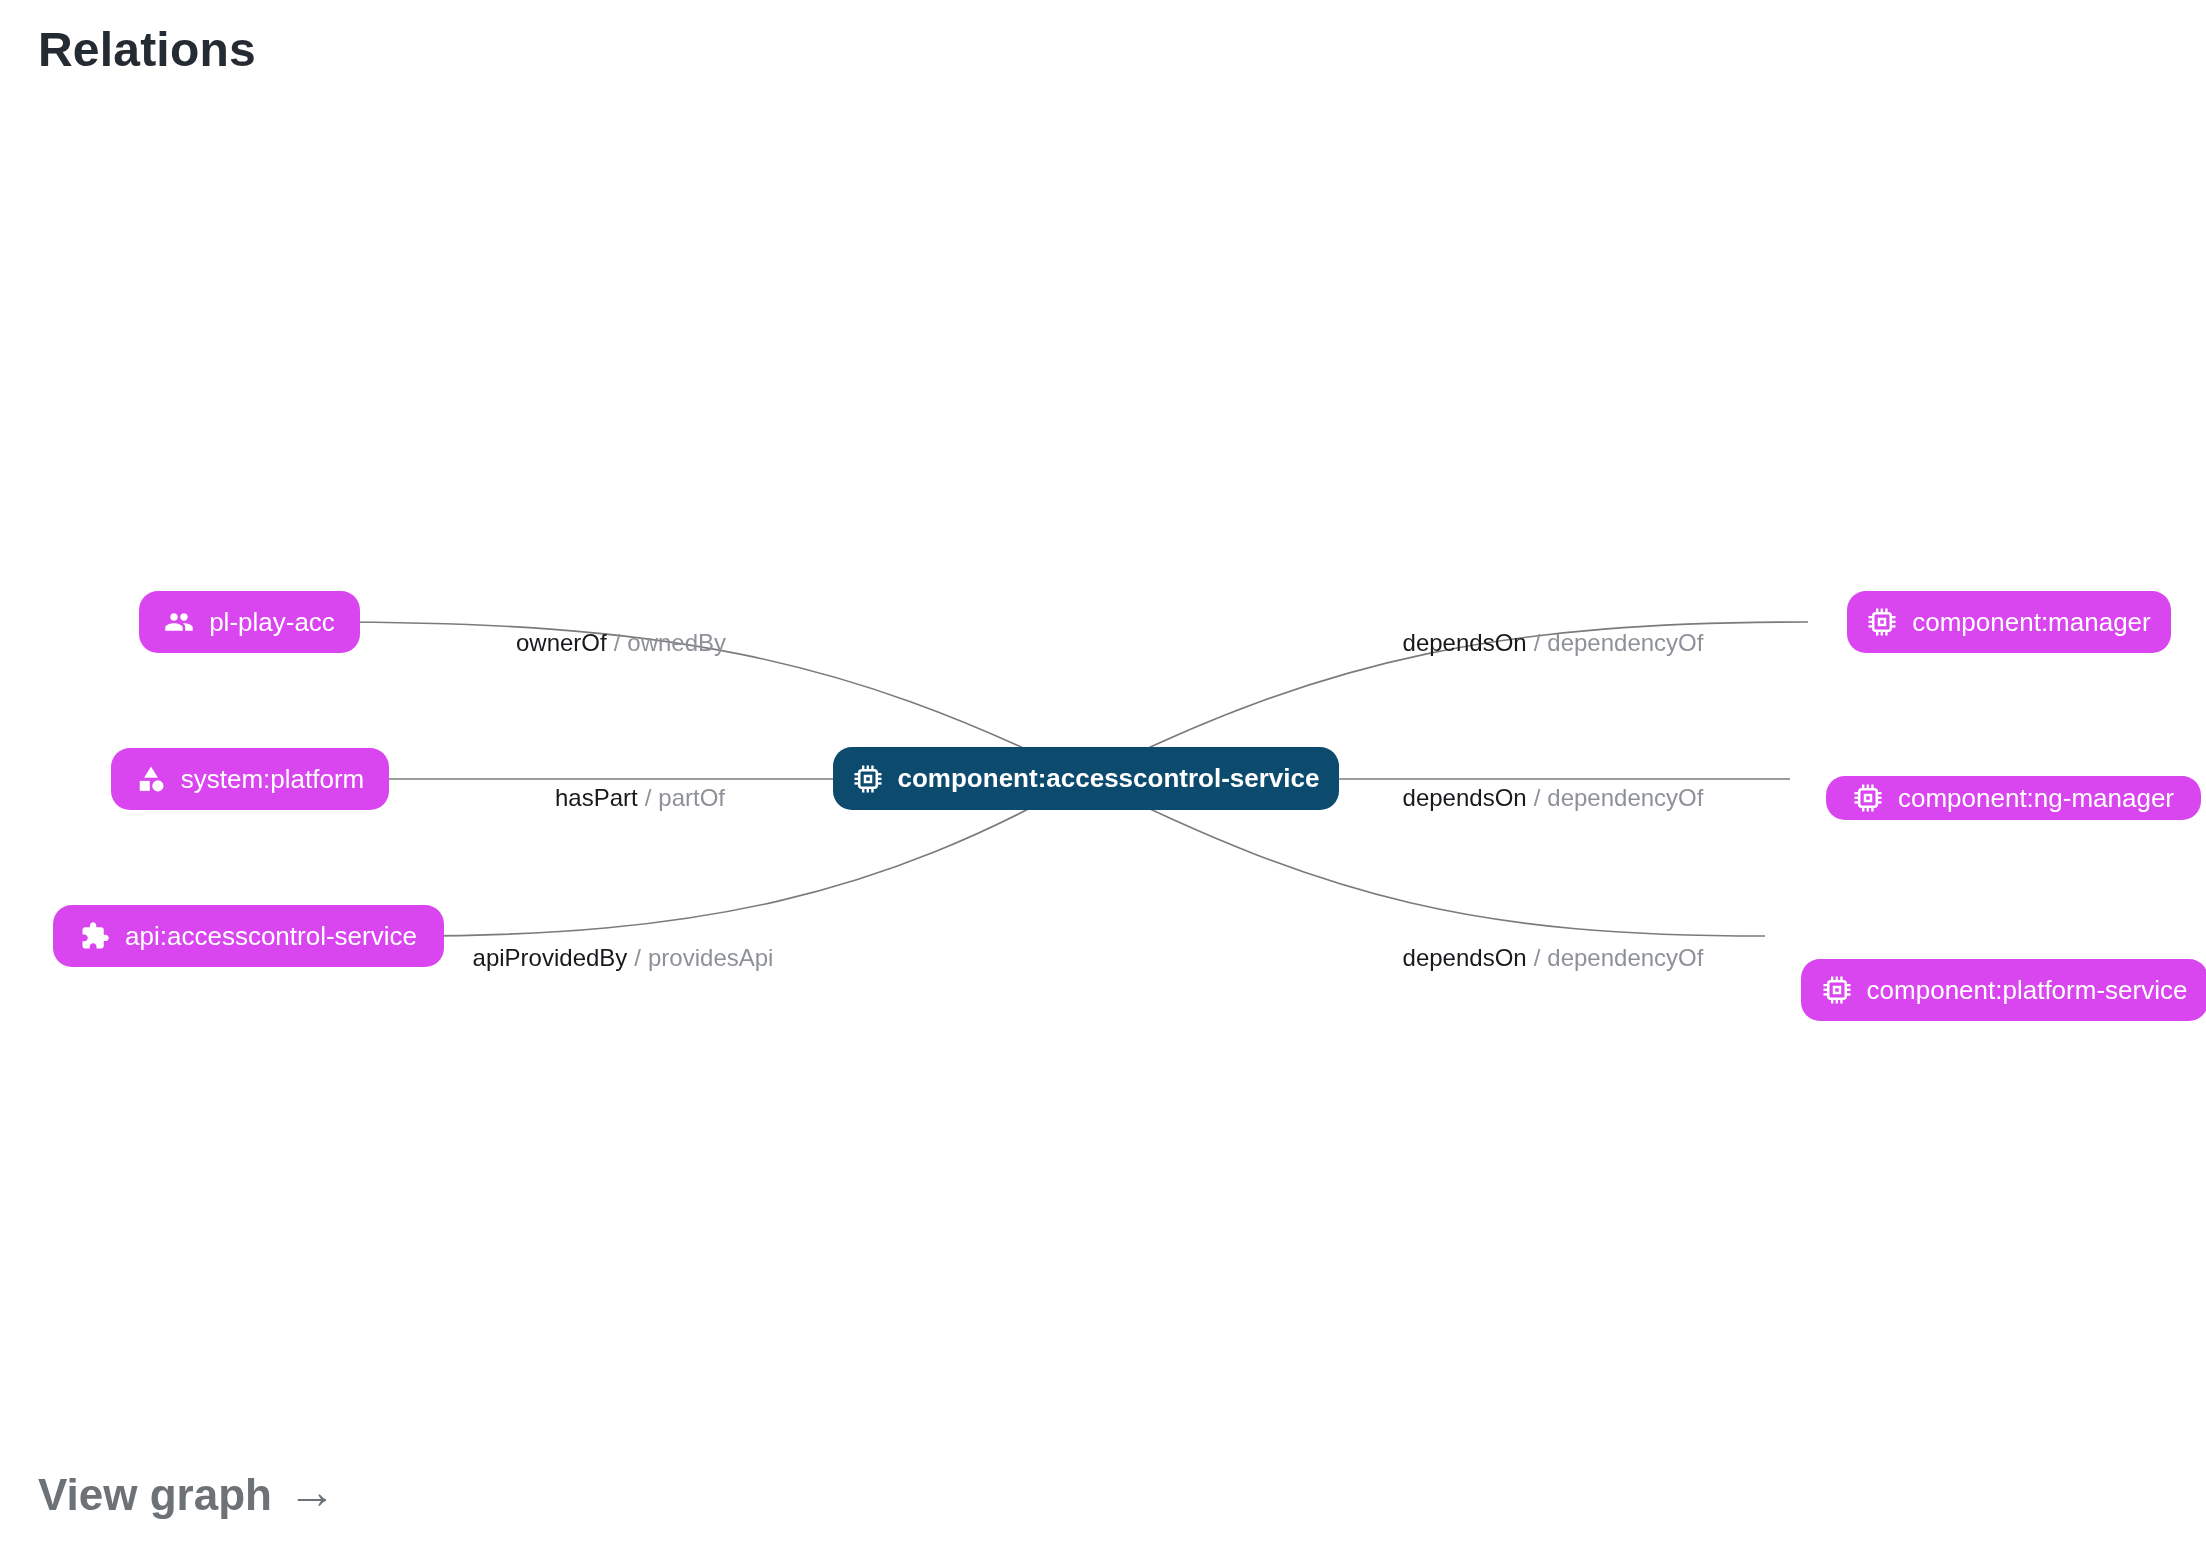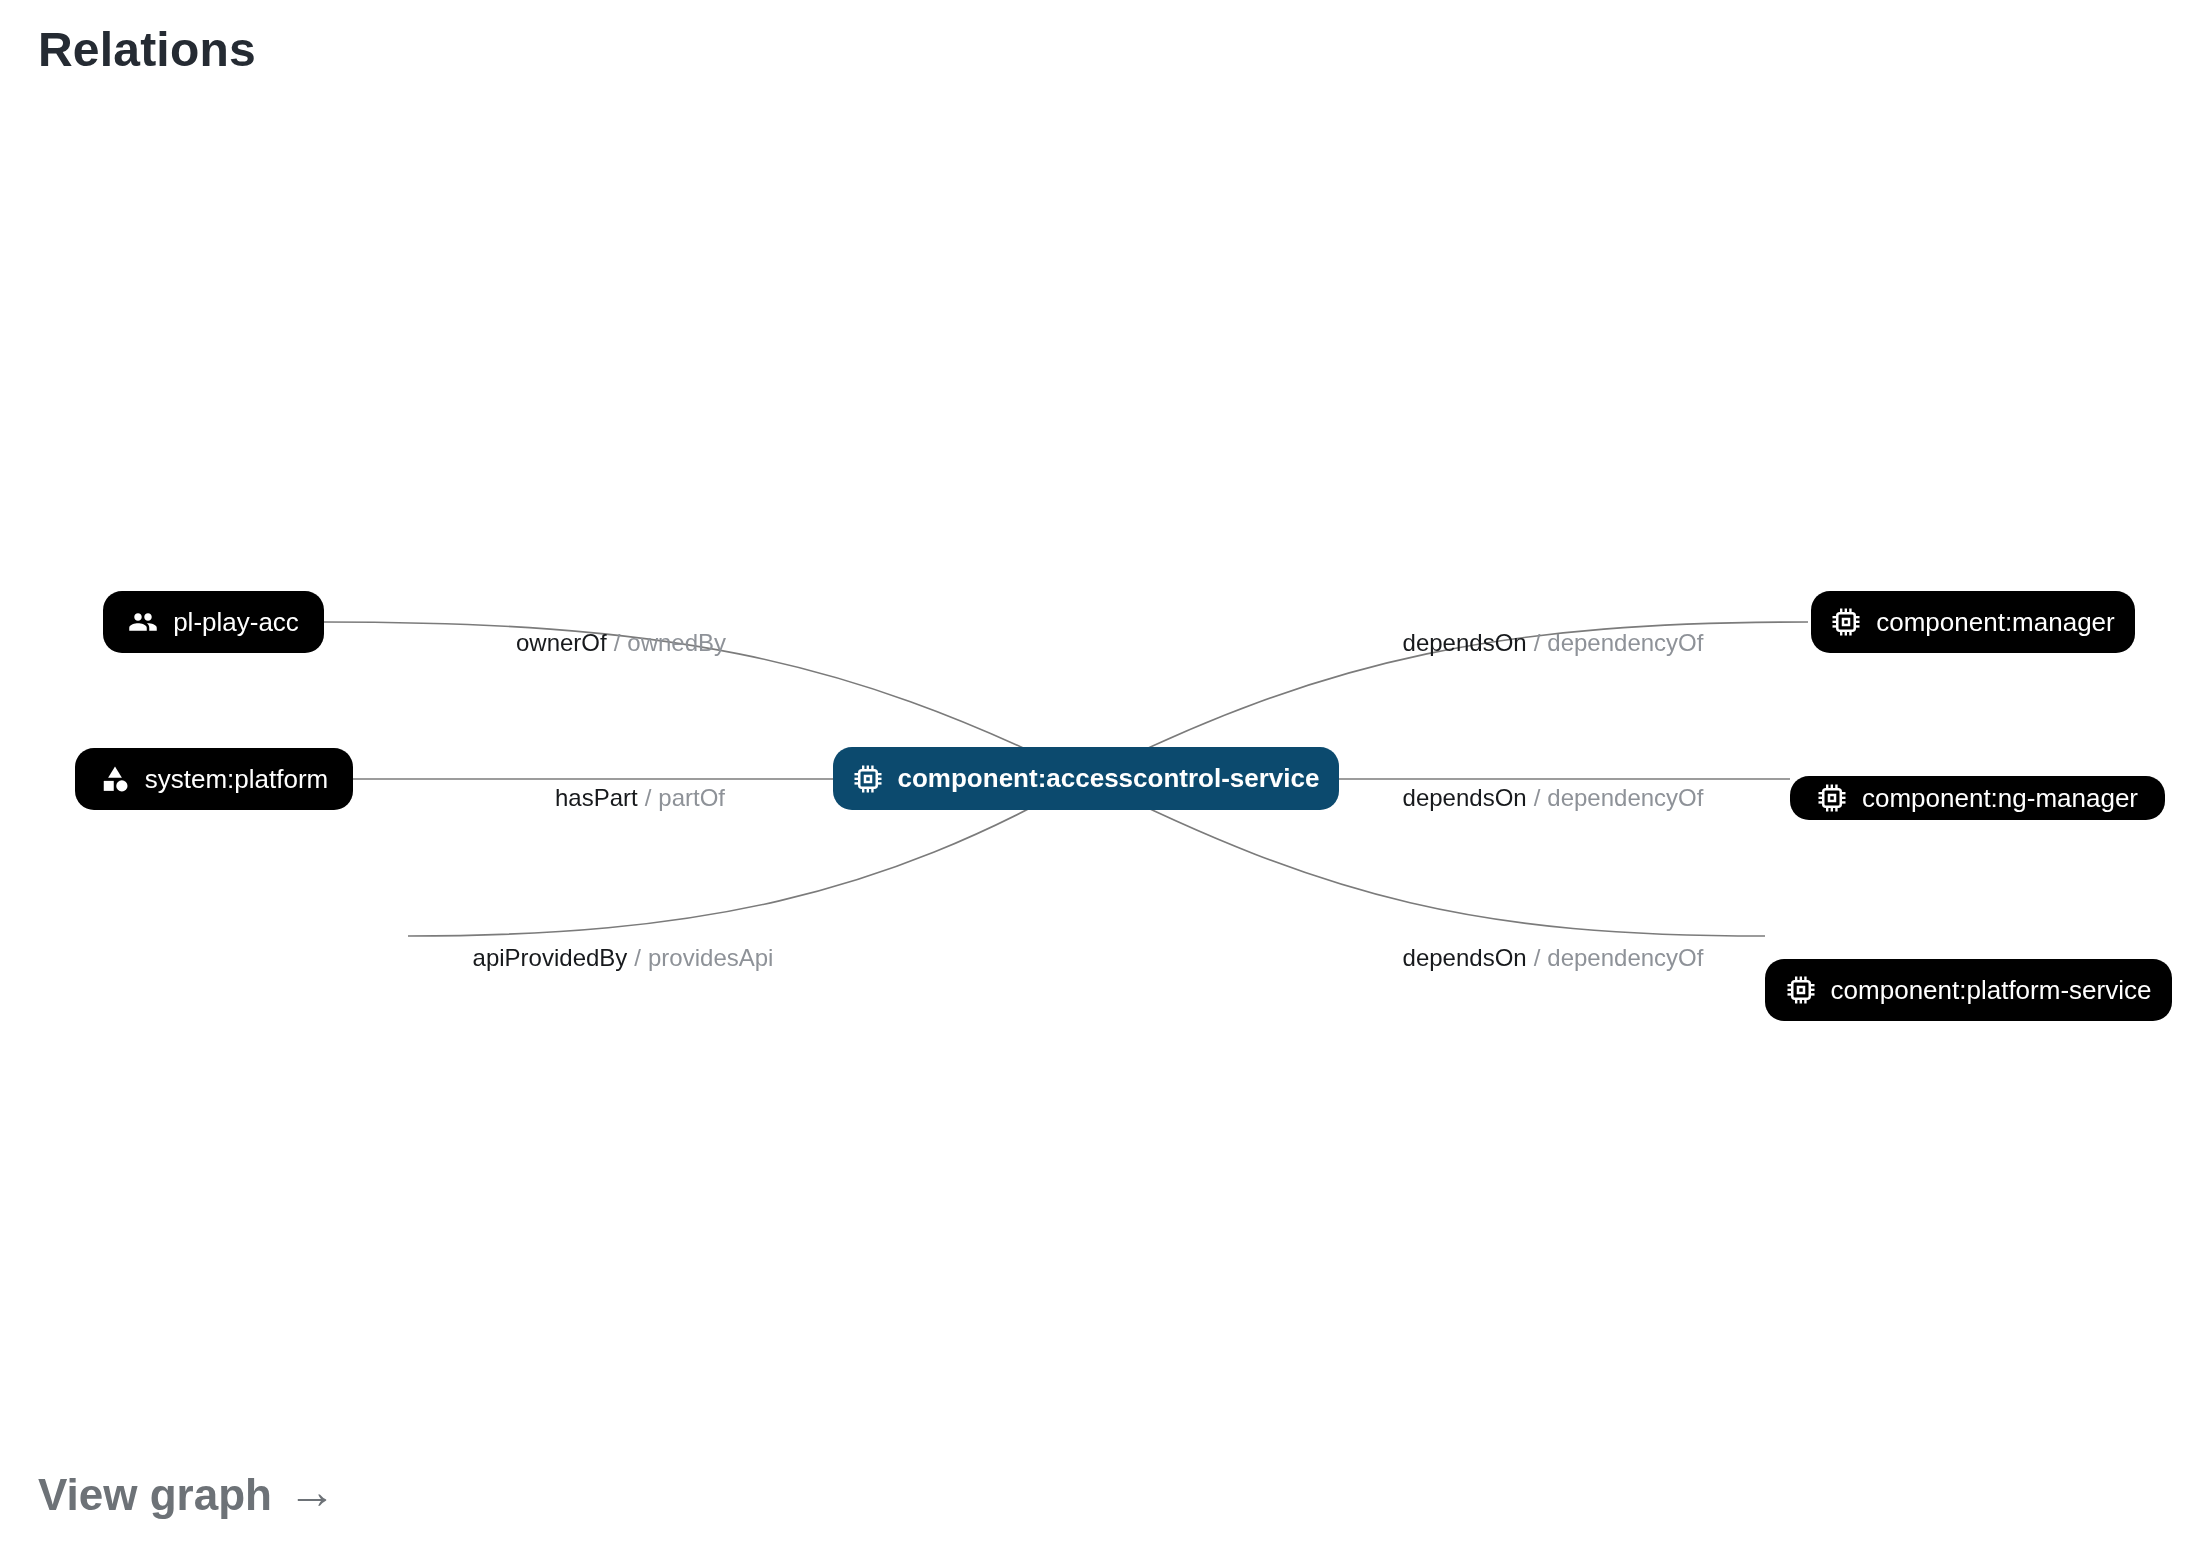--- a/index.html
+++ b/index.html
@@ -36,21 +36,21 @@
     display: flex;
     align-items: center;
     justify-content: center;
     gap: 15px;
     border-radius: 19px;
     color: #ffffff;
     font-size: 26px;
     cursor: pointer;
     white-space: nowrap;
   }
-  .node.blue   { background: #000000; }
+  .node.blue   { background: #d946ef; margin-left: 36px; }
   .node.orange { background: #0c4a6e; font-weight: 700; }
   .node .nicon { display: inline-flex; width: 30px; height: 30px; flex: 0 0 auto; }
   .node .nicon svg { width: 30px; height: 30px; }
   .edge-label {
     position: absolute;
     z-index: 3;
     transform: translateX(-50%);
     white-space: nowrap;
     font-size: 24px;
     line-height: 30px;
@@ -108,20 +108,28 @@
     <span class="nicon">
       <svg viewBox="0 0 24 24" fill="#ffffff">
           <path d="M12 2l-5.5 9h11L12 2z"></path>
           <circle cx="17.5" cy="17.5" r="4.5"></circle>
           <path d="M3 13.5h8v8H3z"></path>
         </svg>
     </span>
     <span>system:platform</span>
   </div>
 
+  <div class="node blue" style="left:17px; top:905px; width:391px; height:62px">
+    <span class="nicon">
+      <svg viewBox="0 0 24 24" fill="#ffffff">
+          <path d="M20.5 11H19V7c0-1.1-.9-2-2-2h-4V3.5C13 2.12 11.88 1 10.5 1S8 2.12 8 3.5V5H4c-1.1 0-1.99.9-1.99 2v3.8H3.5c1.49 0 2.7 1.21 2.7 2.7s-1.21 2.7-2.7 2.7H2V20c0 1.1.9 2 2 2h3.8v-1.5c0-1.49 1.21-2.7 2.7-2.7 1.49 0 2.7 1.21 2.7 2.7V22H17c1.1 0 2-.9 2-2v-4h1.5c1.38 0 2.5-1.12 2.5-2.5S21.88 11 20.5 11z"></path>
+        </svg>
+    </span>
+    <span>api:accesscontrol-service</span>
+  </div>
 
   <div class="node orange" style="left:833px; top:747px; width:506px; height:63px">
     <span class="nicon">
       <svg viewBox="0 0 24 24">
         <g fill="#ffffff">
           <rect x="7.2" y="1.2" width="1.9" height="4"></rect>
             <rect x="10.9" y="1.2" width="1.9" height="4"></rect>
             <rect x="14.6" y="1.2" width="1.9" height="4"></rect>
           <rect x="7.2" y="18.8" width="1.9" height="4"></rect>
             <rect x="10.9" y="18.8" width="1.9" height="4"></rect>

